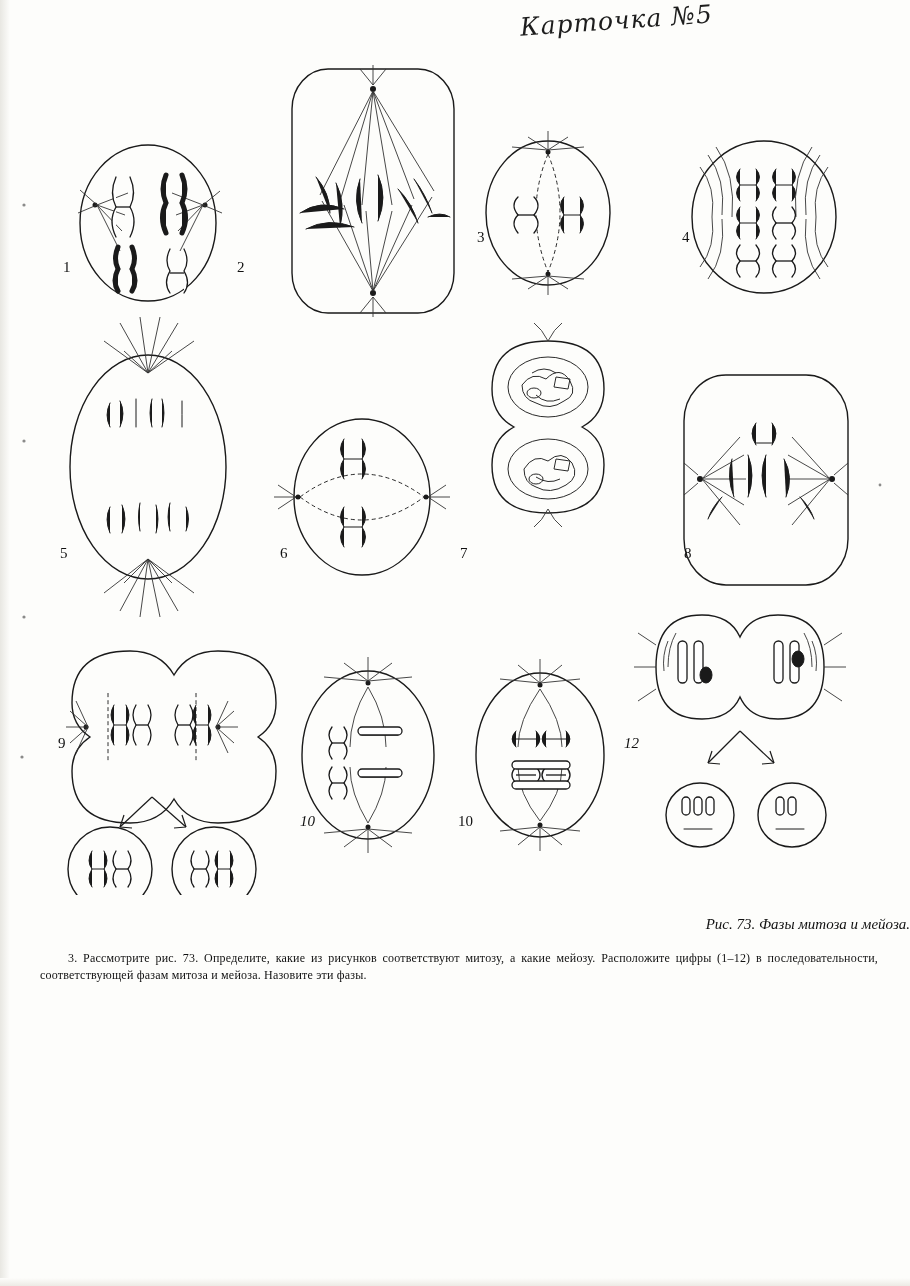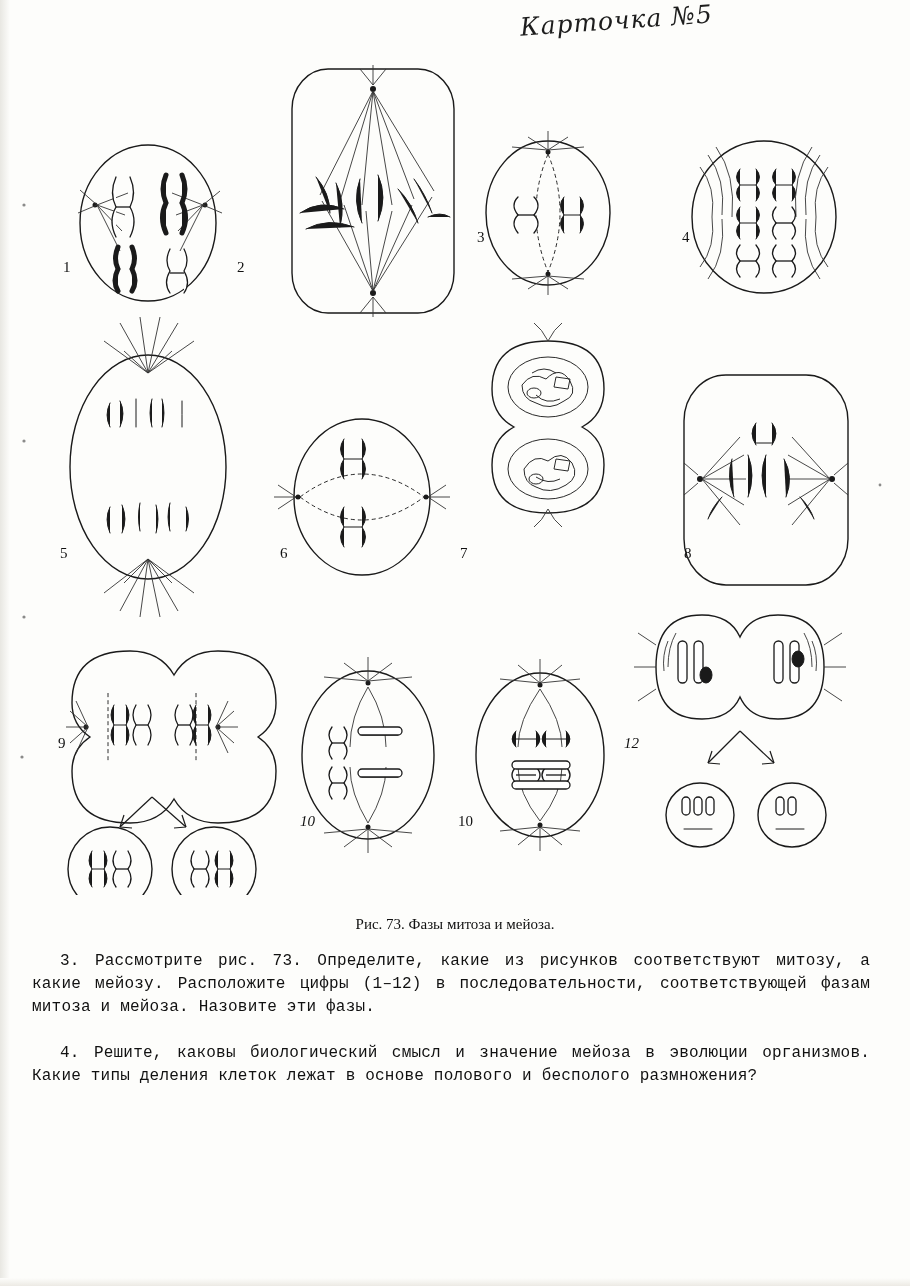--- a/index.html
+++ b/index.html
@@ -57,33 +57,34 @@
     font-family: "Liberation Serif", serif;
     font-size: 15px;
     color: #111;
   }
 
   .caption {
     position: absolute;
     top: 916px;
     left: 0;
     width: 910px;
-    text-align: center;
+    text-align: right;
     font-size: 15px;
+    font-style: italic;
     font-family: "Liberation Serif", serif;
   }
 
   .body-text {
     position: absolute;
-    left: 32px;
+    left: 40px;
     width: 838px;
-    font-size: 16px;
+    font-size: 12px;
     line-height: 1.45;
     text-align: justify;
-    font-family: Liberation Mono, monospace;
+    font-family: Liberation Serif, serif;
     letter-spacing: 0.2px;
   }
   .q3 { top: 950px; }
   .q4 { top: 1042px; }
   .body-text p { margin: 0; text-indent: 28px; }
 
   svg { display: block; }
   .ln { fill: none; stroke: #1a1a1a; stroke-width: 1.4; }
   .ln-thin { fill: none; stroke: #2a2a2a; stroke-width: 1; }
   .dash { fill: none; stroke: #2a2a2a; stroke-width: 1; stroke-dasharray: 4 3; }
@@ -574,16 +575,13 @@
     <div class="cell-label" style="left:458px; top:758px;">10</div>
     <div class="cell-label" style="left:624px; top:680px;font-style:italic;">12</div>
   </div>
 
   <div class="caption">Рис. 73. Фазы митоза и мейоза.</div>
 
   <div class="body-text q3">
     <p>3. Рассмотрите рис. 73. Определите, какие из рисунков соответствуют митозу, а какие мейозу. Расположите цифры (1–12) в последовательности, соответствующей фазам митоза и мейоза. Назовите эти фазы.</p>
   </div>
 
-  <div class="body-text q4">
-    <p>4. Решите, каковы биологический смысл и значение мейоза в эволюции организмов. Какие типы деления клеток лежат в основе полового и бесполого размножения?</p>
-  </div>
 </div>
 
 </body></html>

